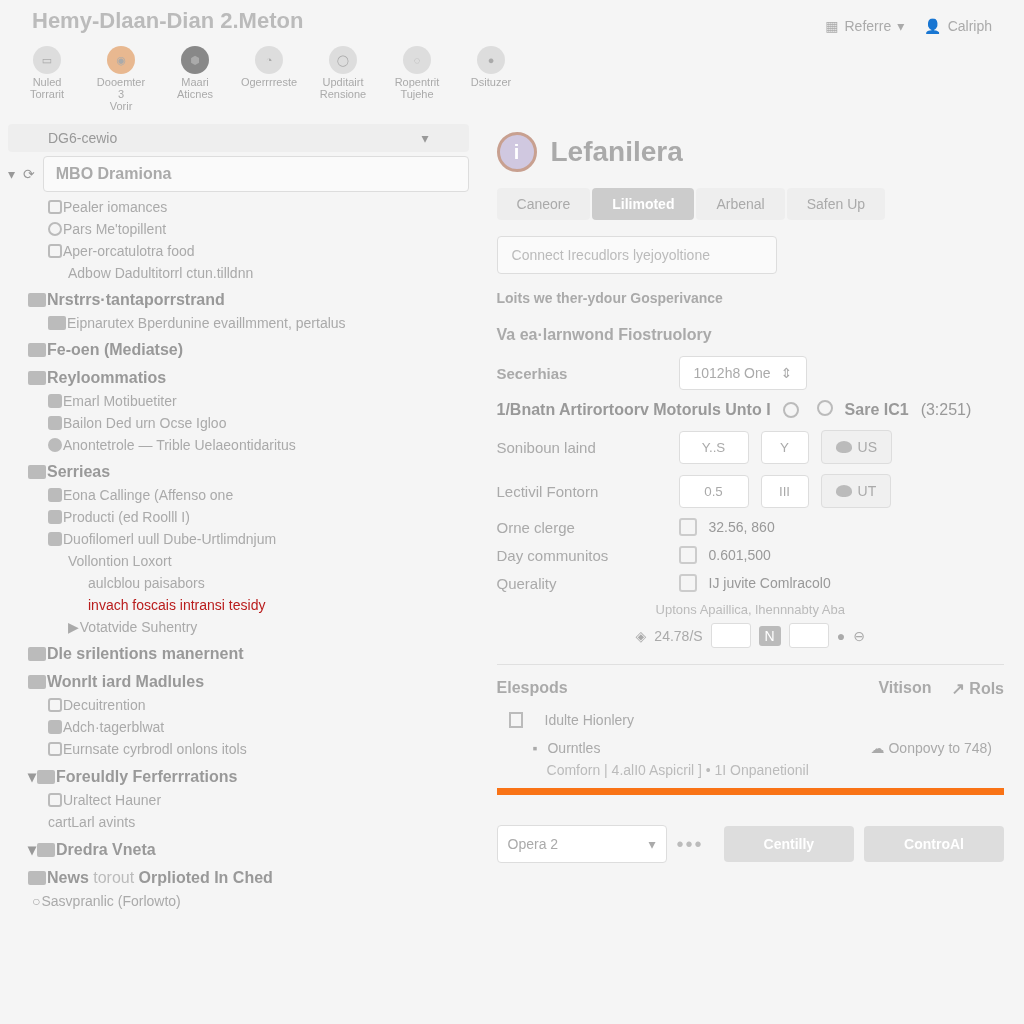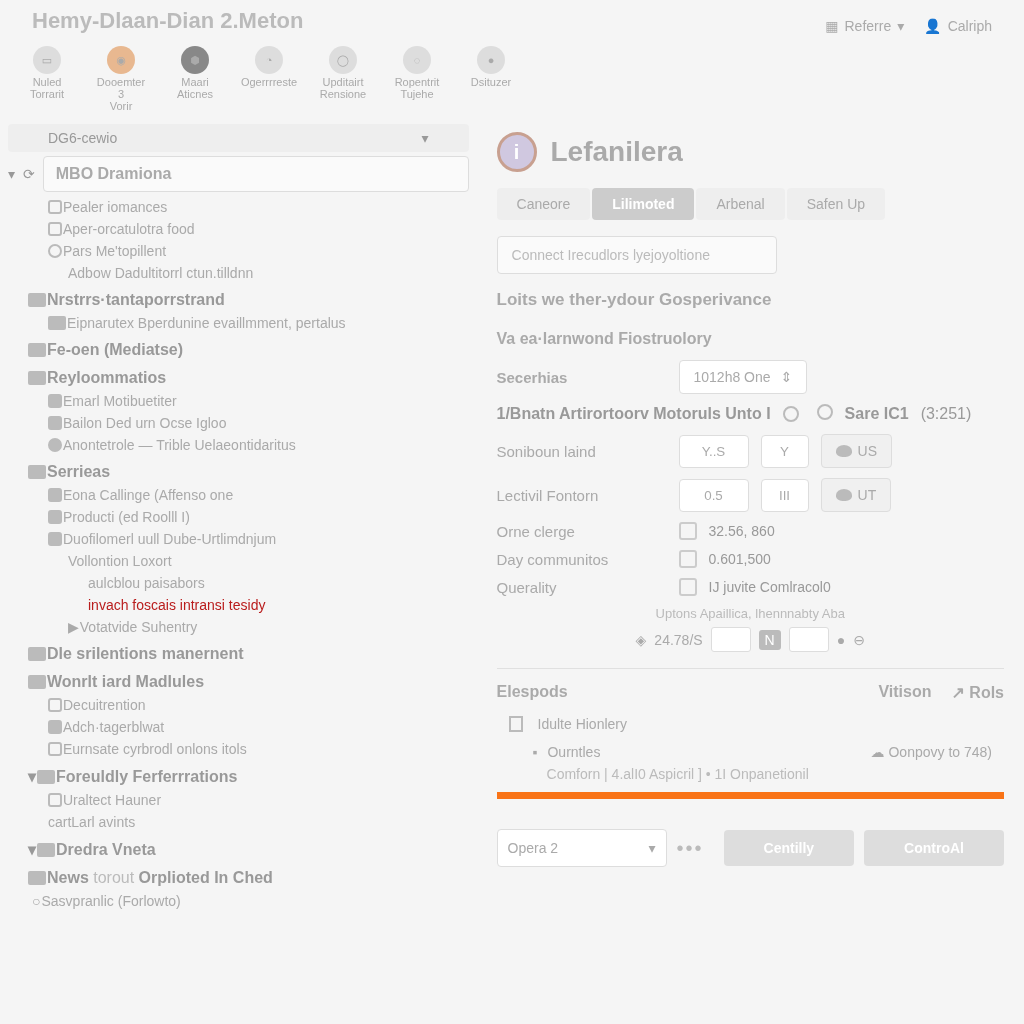--- a/index.html
+++ b/index.html
@@ -27,38 +27,38 @@
 .tree .sq.fill { background: #bbb; }
 .tree .ic { width: 18px; height: 14px; background: #bbb; border-radius: 2px; display: inline-block; flex-shrink: 0; }
 .content { flex: 1; padding: 8px 20px; }
 .content-header { display: flex; align-items: center; gap: 14px; margin-bottom: 16px; }
 .info-icon { width: 40px; height: 40px; border-radius: 50%; background: #d0c8e0; border: 3px solid #c8a090; display: flex; align-items: center; justify-content: center; color: #fff; font-weight: 700; font-size: 20px; }
 .content-title { font-size: 28px; font-weight: 600; color: #aaa; }
 .tabs { display: flex; gap: 2px; margin-bottom: 16px; }
 .tab { padding: 8px 20px; background: #eee; border-radius: 4px; color: #aaa; font-size: 14px; }
 .tab.active { background: #ccc; color: #fff; font-weight: 600; }
 .search-box { padding: 10px 14px; border: 1px solid #ddd; border-radius: 4px; width: 280px; background: #fafafa; color: #bbb; margin-bottom: 16px; }
-.section-title { font-size: 17px; font-weight: 600; color: #aaa; margin: 12px 0 20px 0; }
+.section-title { font-size: 14px; font-weight: 600; color: #aaa; margin: 12px 0 20px 0; }
 .section-sub { font-size: 16px; font-weight: 600; color: #aaa; margin: 12px 0; }
 .row { display: flex; align-items: center; margin: 10px 0; gap: 12px; }
 .row-label { width: 170px; color: #aaa; font-size: 15px; }
 .select-box { padding: 8px 14px; border: 1px solid #ddd; border-radius: 4px; background: #fff; color: #aaa; display: flex; align-items: center; gap: 10px; }
 .radio { width: 16px; height: 16px; border: 2px solid #bbb; border-radius: 50%; display: inline-block; }
 .check { width: 18px; height: 18px; border: 2px solid #ccc; border-radius: 3px; display: inline-block; }
 .val-input { padding: 8px 12px; border: 1px solid #ddd; border-radius: 4px; width: 70px; text-align: center; background: #fff; color: #aaa; }
 .unit-btn { padding: 8px 14px; border: 1px solid #ddd; border-radius: 4px; background: #f0f0f0; color: #aaa; display: flex; align-items: center; gap: 6px; }
 .cloud { width: 16px; height: 12px; background: #bbb; border-radius: 50% 50% 40% 40%; display: inline-block; }
 .section-line { border-top: 1px solid #e0e0e0; margin: 16px 0 8px 0; }
 .small-input { width: 40px; padding: 4px; border: 1px solid #ddd; border-radius: 3px; }
 .footer { display: flex; align-items: center; gap: 10px; margin-top: 30px; }
 .footer-select { flex: 0 0 170px; padding: 10px; border: 1px solid #ddd; border-radius: 4px; background: #fff; color: #aaa; display: flex; justify-content: space-between; }
 .dots { color: #bbb; font-size: 20px; letter-spacing: 2px; }
 .btn-primary { padding: 10px 40px; background: #ddd; color: #fff; border-radius: 4px; font-weight: 600; }
 .hr-row { display: flex; justify-content: space-between; font-weight: 600; color: #aaa; font-size: 16px; margin: 14px 0 8px 0; }
-.file-row { display: flex; align-items: flex-start; gap: 15px; padding: 6px 12px; color: #aaa; }
+.file-row { display: flex; align-items: flex-start; gap: 22px; padding: 6px 12px; color: #aaa; }
 .file-row.sub2 { padding-left: 36px; justify-content: space-between; }
 .date-pill { color: #aaa; font-size: 14px; }
 .desc-row { padding-left: 50px; color: #bbb; font-size: 14px; border-bottom: 7px solid #f97316; padding-bottom: 10px; }
 .center-note { text-align: center; color: #bbb; font-size: 13px; margin: 10px 0 6px 0; }
 .mini-row { display: flex; justify-content: center; align-items: center; gap: 8px; color: #aaa; }
 </style>
 </head>
 <body>
 
 <div class="topbar">
@@ -124,26 +124,26 @@
       <span>▾</span>
       <span>⟳</span>
       <input value="MBO Dramiona" style="">
     </div>
     <ul class="tree">
       <li>
           <span class="sq"></span>
           <span>Pealer iomances</span>
         </li>
       <li>
-          <span class="sq"></span>
-          <span>Aper-orcatulotra food</span>
-        </li>
-      <li>
           <span class="sq" style="border-radius:50%"></span>
           <span>Pars Me'topillent</span>
+        </li>
+      <li>
+          <span class="sq"></span>
+          <span>Aper-orcatulotra food</span>
         </li>
       <li class="sub">
           <span>Adbow Dadultitorrl ctun.tilldnn</span>
         </li>
       <li class="group">
           <span class="ic"></span>
           <span>Nrstrrs·tantaporrstrand</span>
         </li>
       <li>
           <span class="ic"></span>

